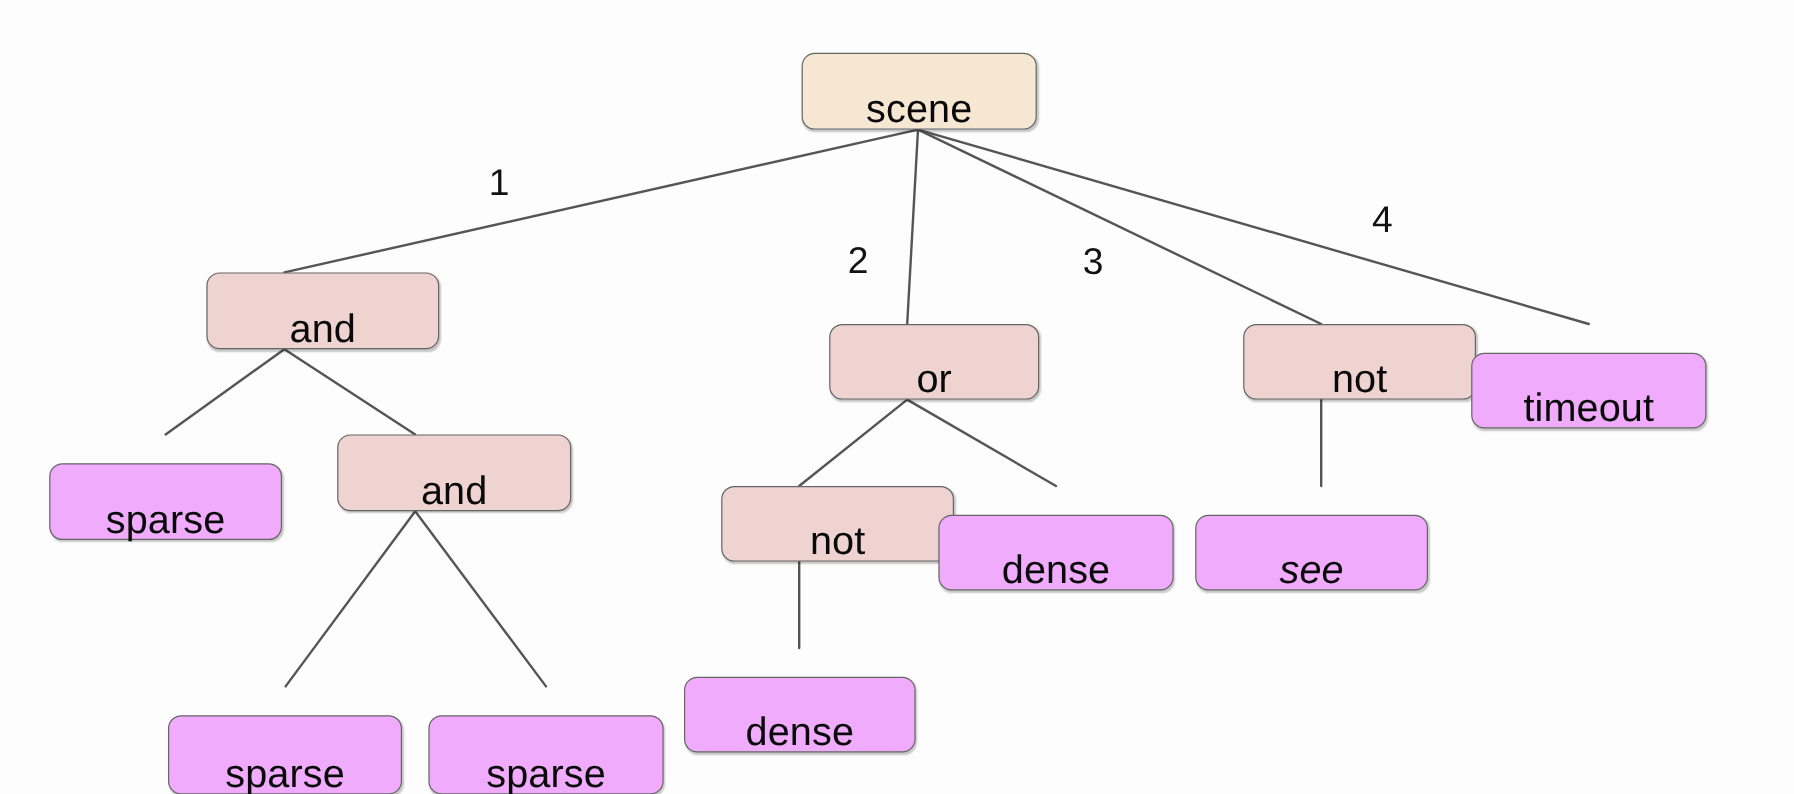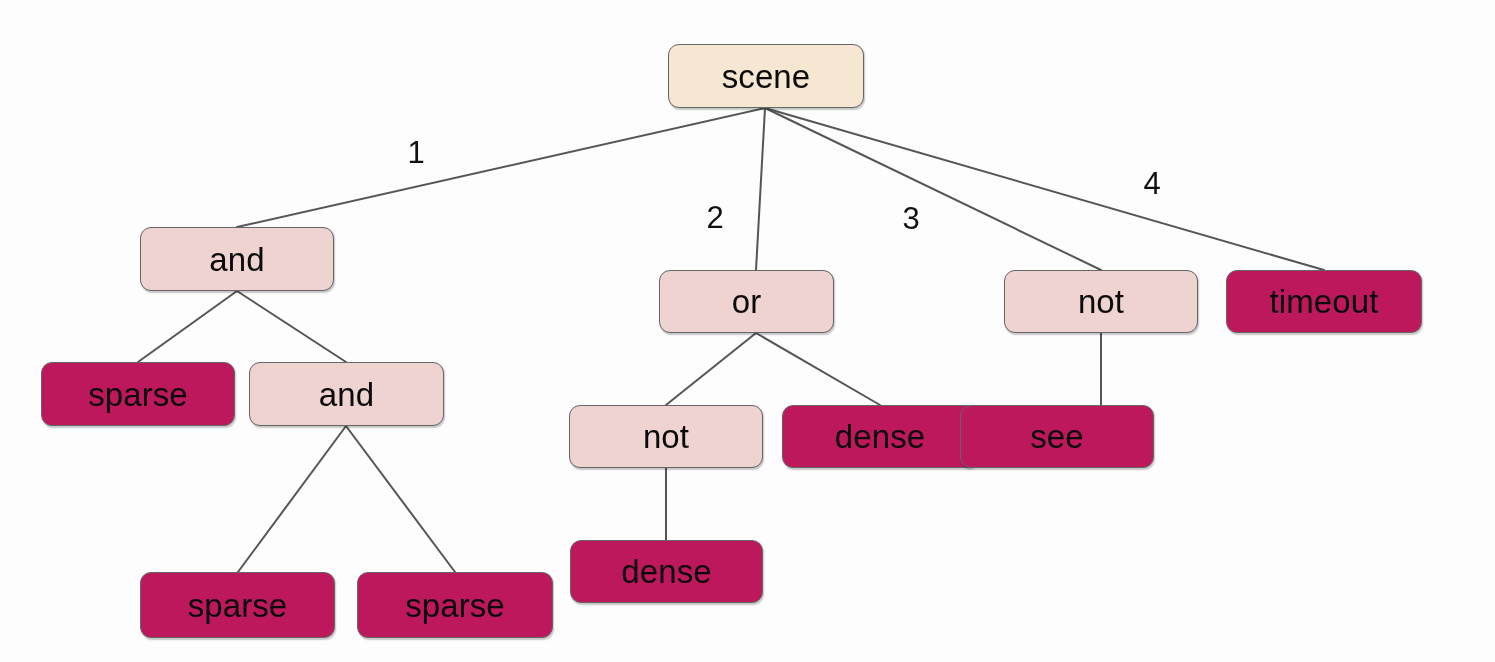--- a/index.html
+++ b/index.html
@@ -22,34 +22,34 @@
     position: absolute;
     left: 0;
     top: 0;
     width: 1495px;
     height: 662px;
   }
   .node {
     position: absolute;
     box-sizing: border-box;
     display: flex;
-    align-items: center;
+    align-items: flex-end;
     justify-content: center;
     border: 1.6px solid #666666;
     border-radius: 11px;
     box-shadow: 1px 1.5px 1.5px rgba(0,0,0,0.22);
     font-size: 33px;
     color: #0a0a0a;
     letter-spacing: 0.1px;
     line-height: 1;
     white-space: nowrap;
   }
   .node.root   { background: #f6e7d3; }
-  .node.op     { background: #eed3d1; }
-  .node.leaf   { background: #be185d; }
+  .node.op     { background: #eed3d1; margin-left: 32px; }
+  .node.leaf   { background: #f0abfc; margin-top: 24px; }
 
   .edge-label {
     position: absolute;
     font-size: 31px;
     color: #111111;
     line-height: 1;
     white-space: nowrap;
     transform: translate(-50%, -50%);
   }
 </style>
@@ -92,21 +92,21 @@
       </div>
       <div class="node op" style="left: 249px; top: 362px; width: 195px; height: 64px;">
         <span>and</span>
       </div>
       <div class="node op" style="left: 569px; top: 405px; width: 194px; height: 63px;">
         <span>not</span>
       </div>
       <div class="node leaf" style="left: 782px; top: 405px; width: 196px; height: 63px;">
         <span>dense</span>
       </div>
-      <div class="node leaf" style="left: 960px; top: 405px; width: 194px; height: 63px;">
+      <div class="node leaf" style="left: 996px; top: 405px; width: 194px; height: 63px; font-style: italic;">
         <span>see</span>
       </div>
       <div class="node leaf" style="left: 570px; top: 540px; width: 193px; height: 63px;">
         <span>dense</span>
       </div>
       <div class="node leaf" style="left: 140px; top: 572px; width: 195px; height: 66px;">
         <span>sparse</span>
       </div>
       <div class="node leaf" style="left: 357px; top: 572px; width: 196px; height: 66px;">
         <span>sparse</span>

